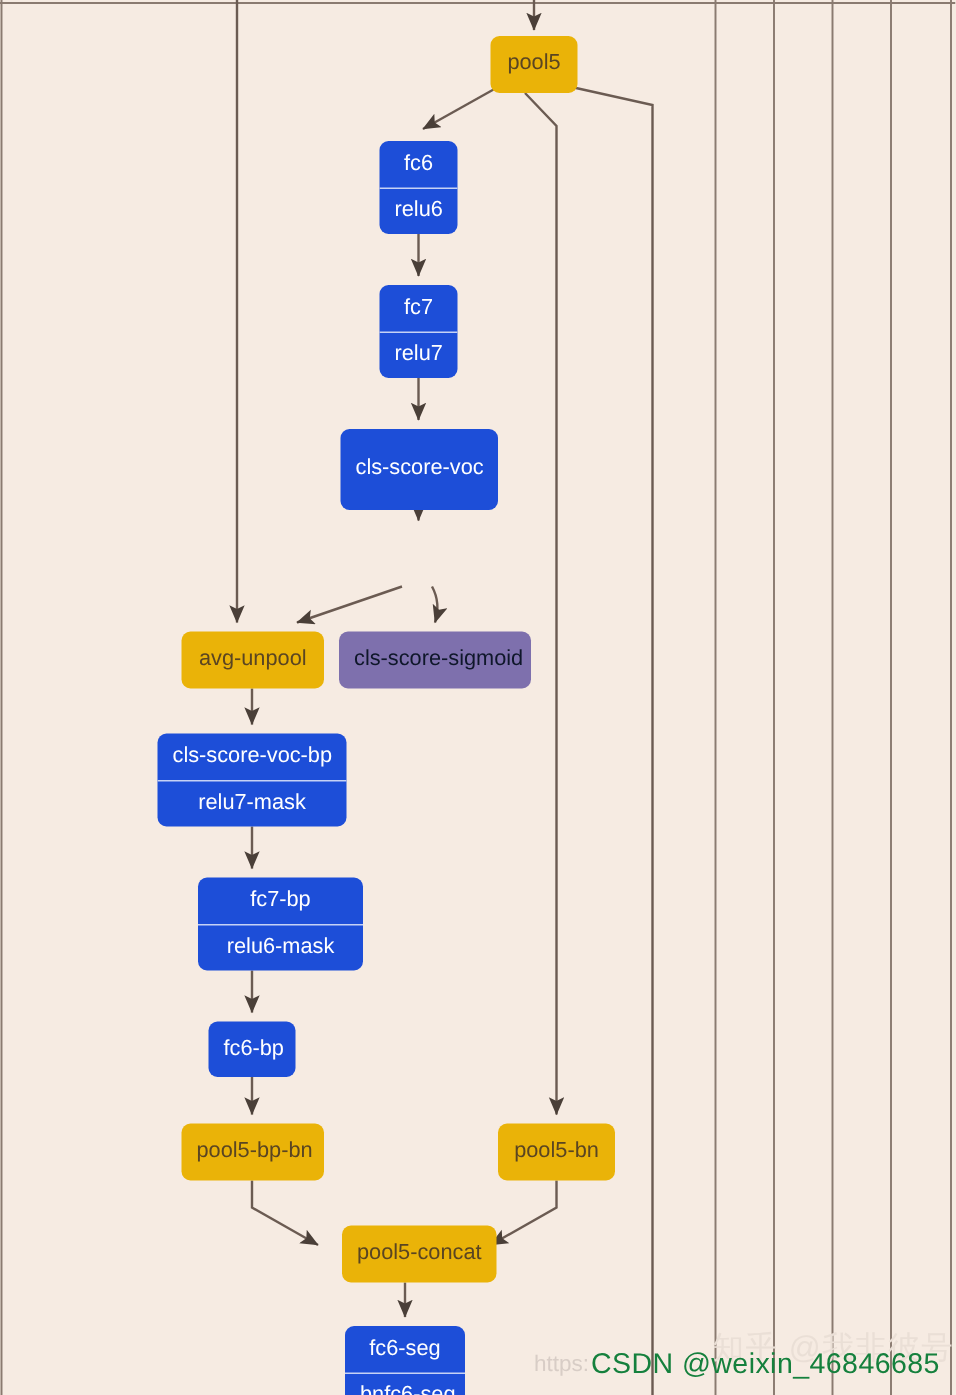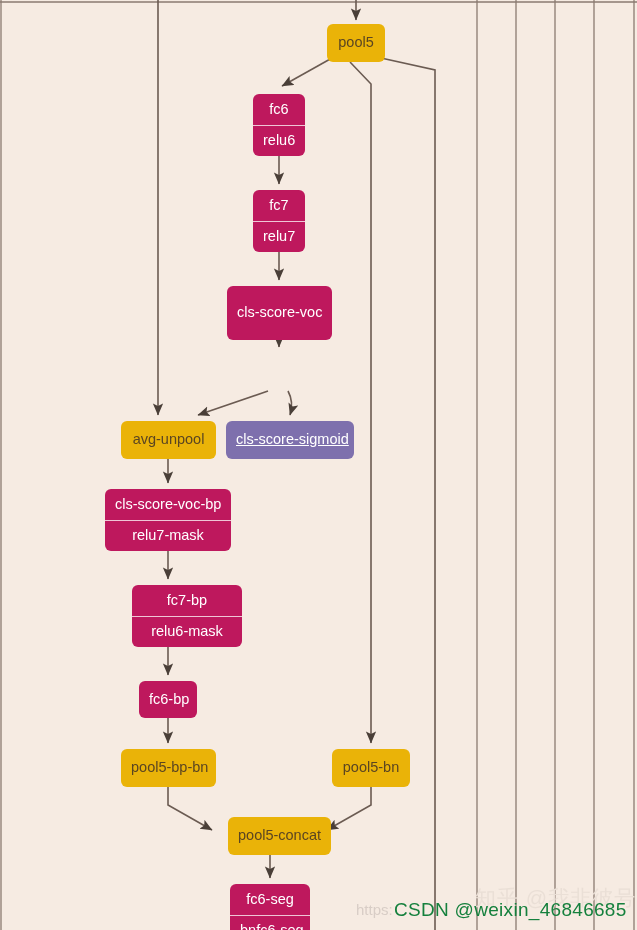--- a/index.html
+++ b/index.html
@@ -27,22 +27,22 @@
     overflow:hidden;
   }
   .node .row{
     padding:7px 10px;
     white-space:nowrap;
   }
   .node.two .row:first-child{
     border-bottom:1px solid rgba(255,255,255,0.75);
   }
   .node.orange{background:#eab308;color:#5a4522;}
-  .node.red{background:#be185d;color:#ffffff;}
-  .node.purple{background:#7e70ad;color:#ffffff;text-decoration:underline;}
+  .node.red{background:#1d4ed8;color:#ffffff;}
+  .node.purple{background:#7e70ad;color:#0f172a;}
   .watermark{
     position:absolute;
     white-space:nowrap;
     pointer-events:none;
     font-family:"Liberation Sans","DejaVu Sans",sans-serif;
   }
   #wm-url{
     left:356px;top:901px;
     font-size:15px;
     color:#d8cdc6;

